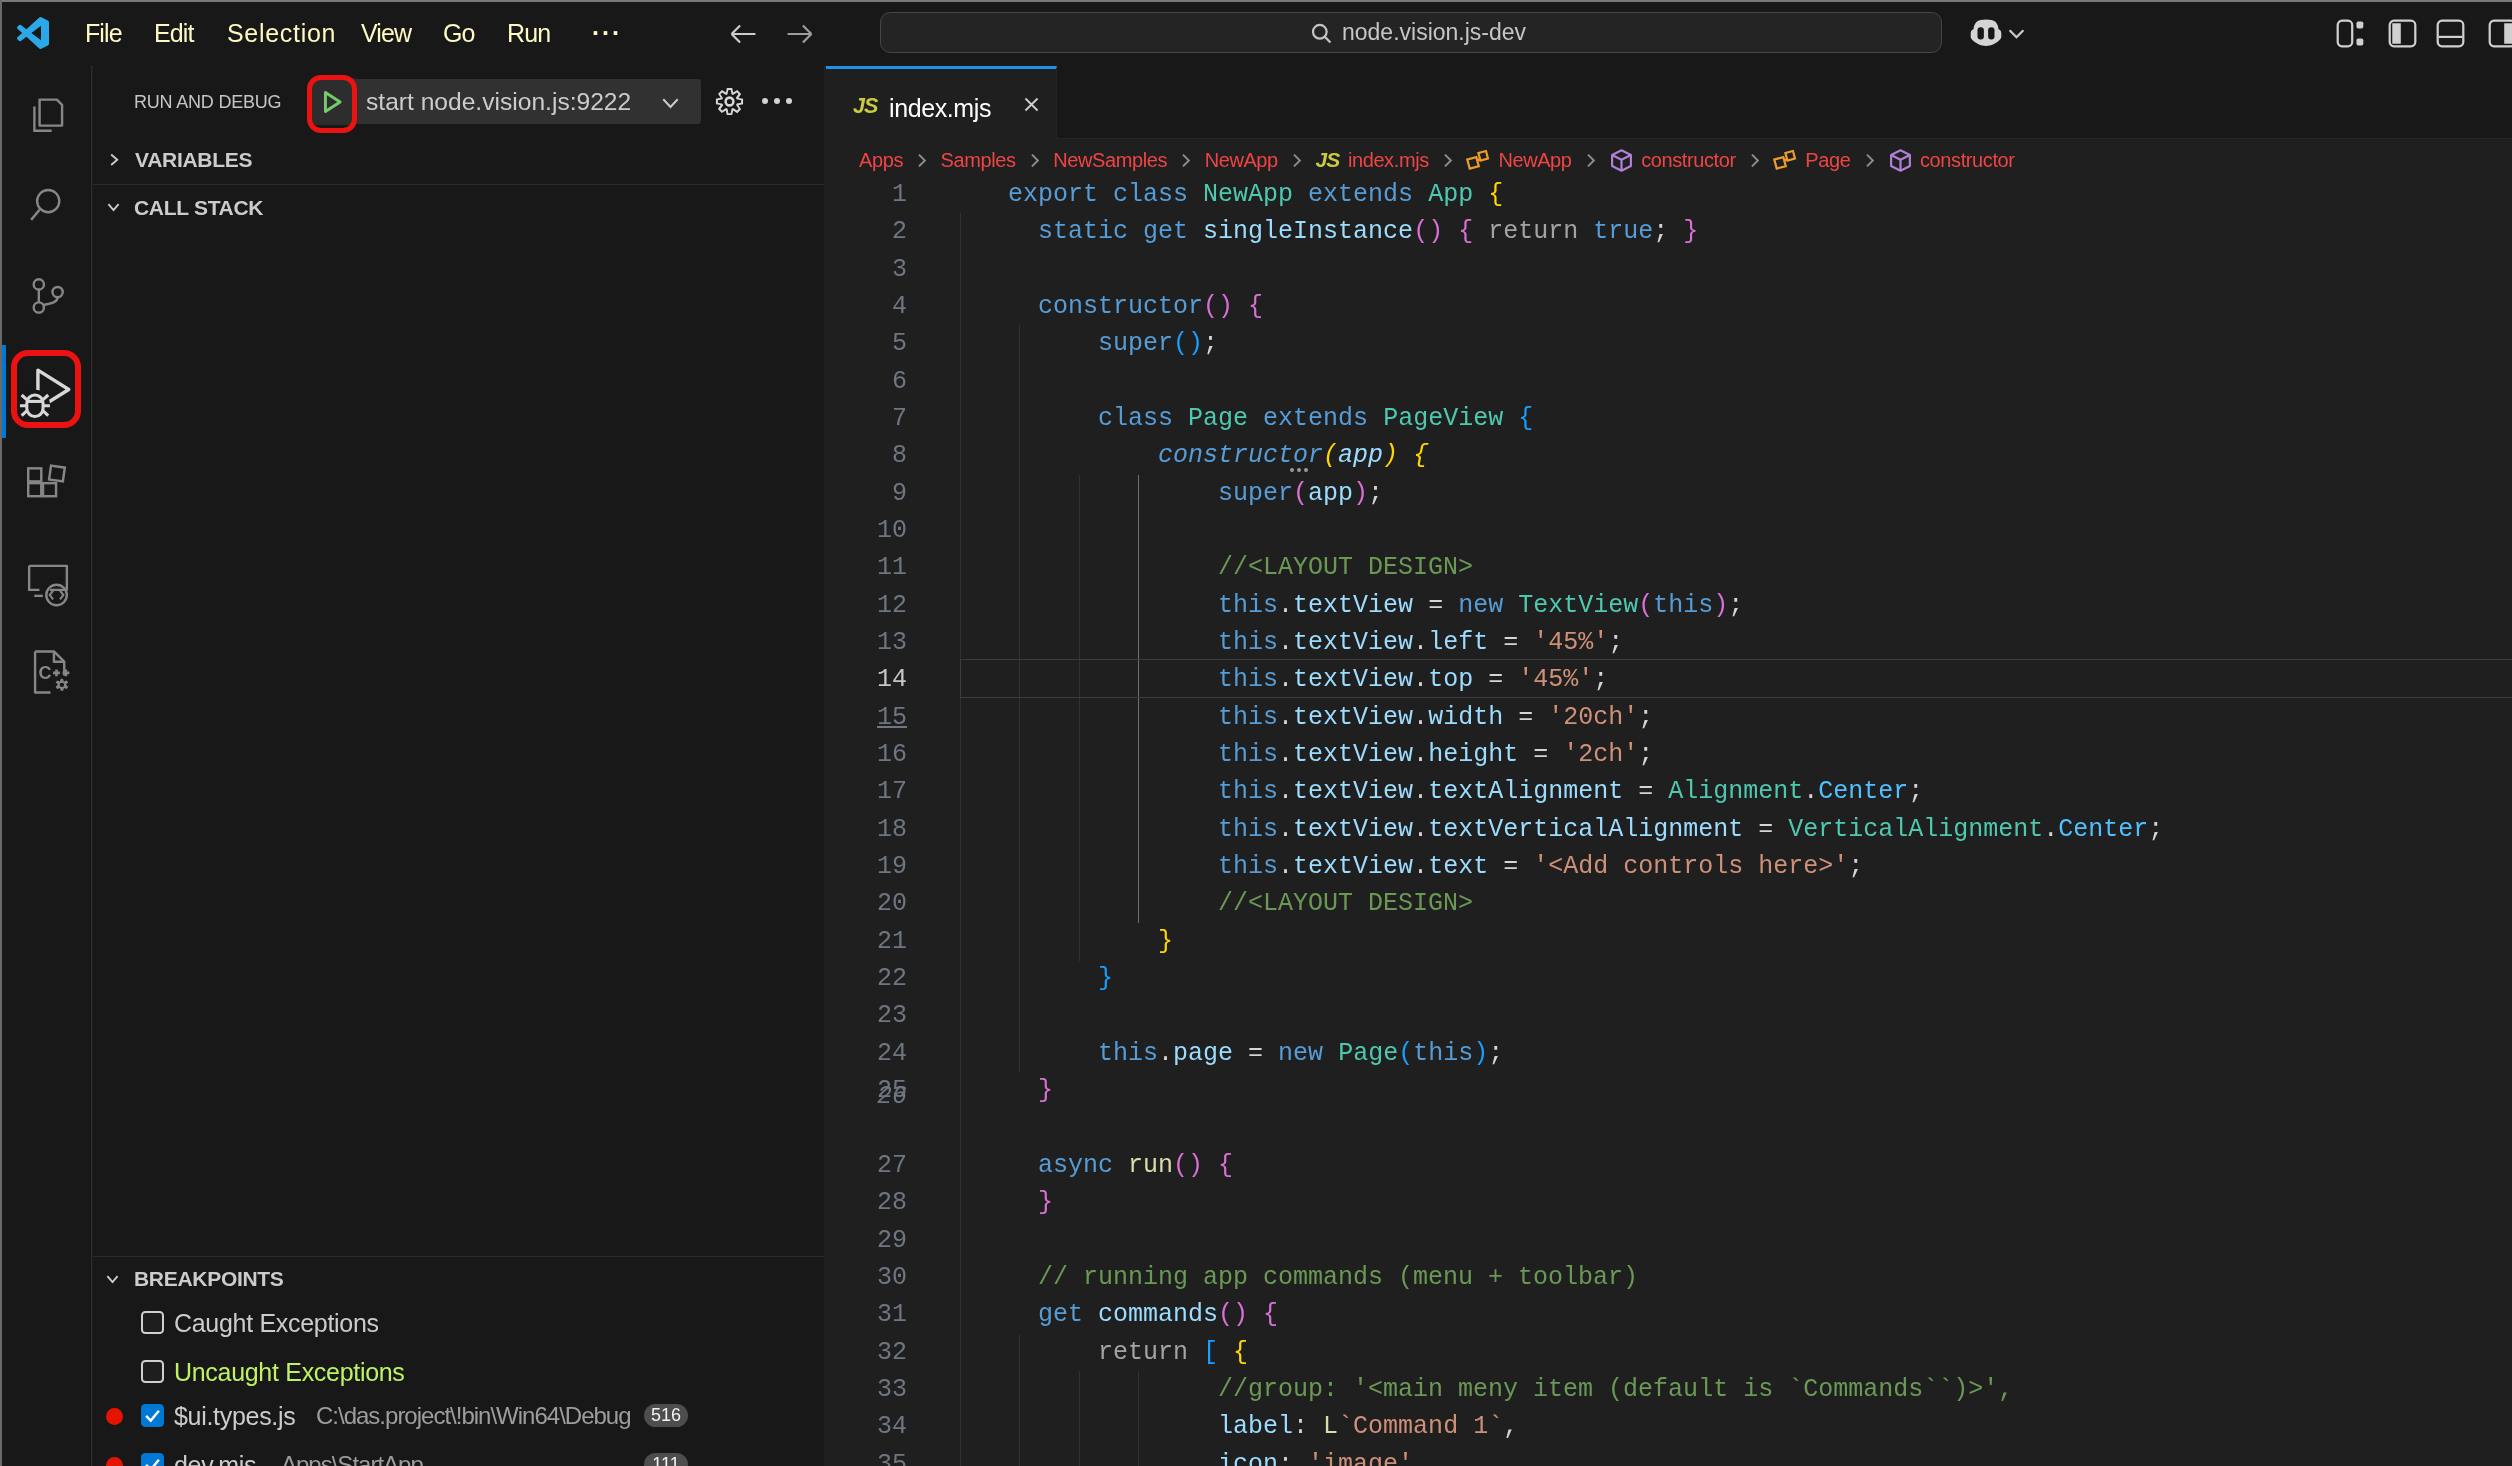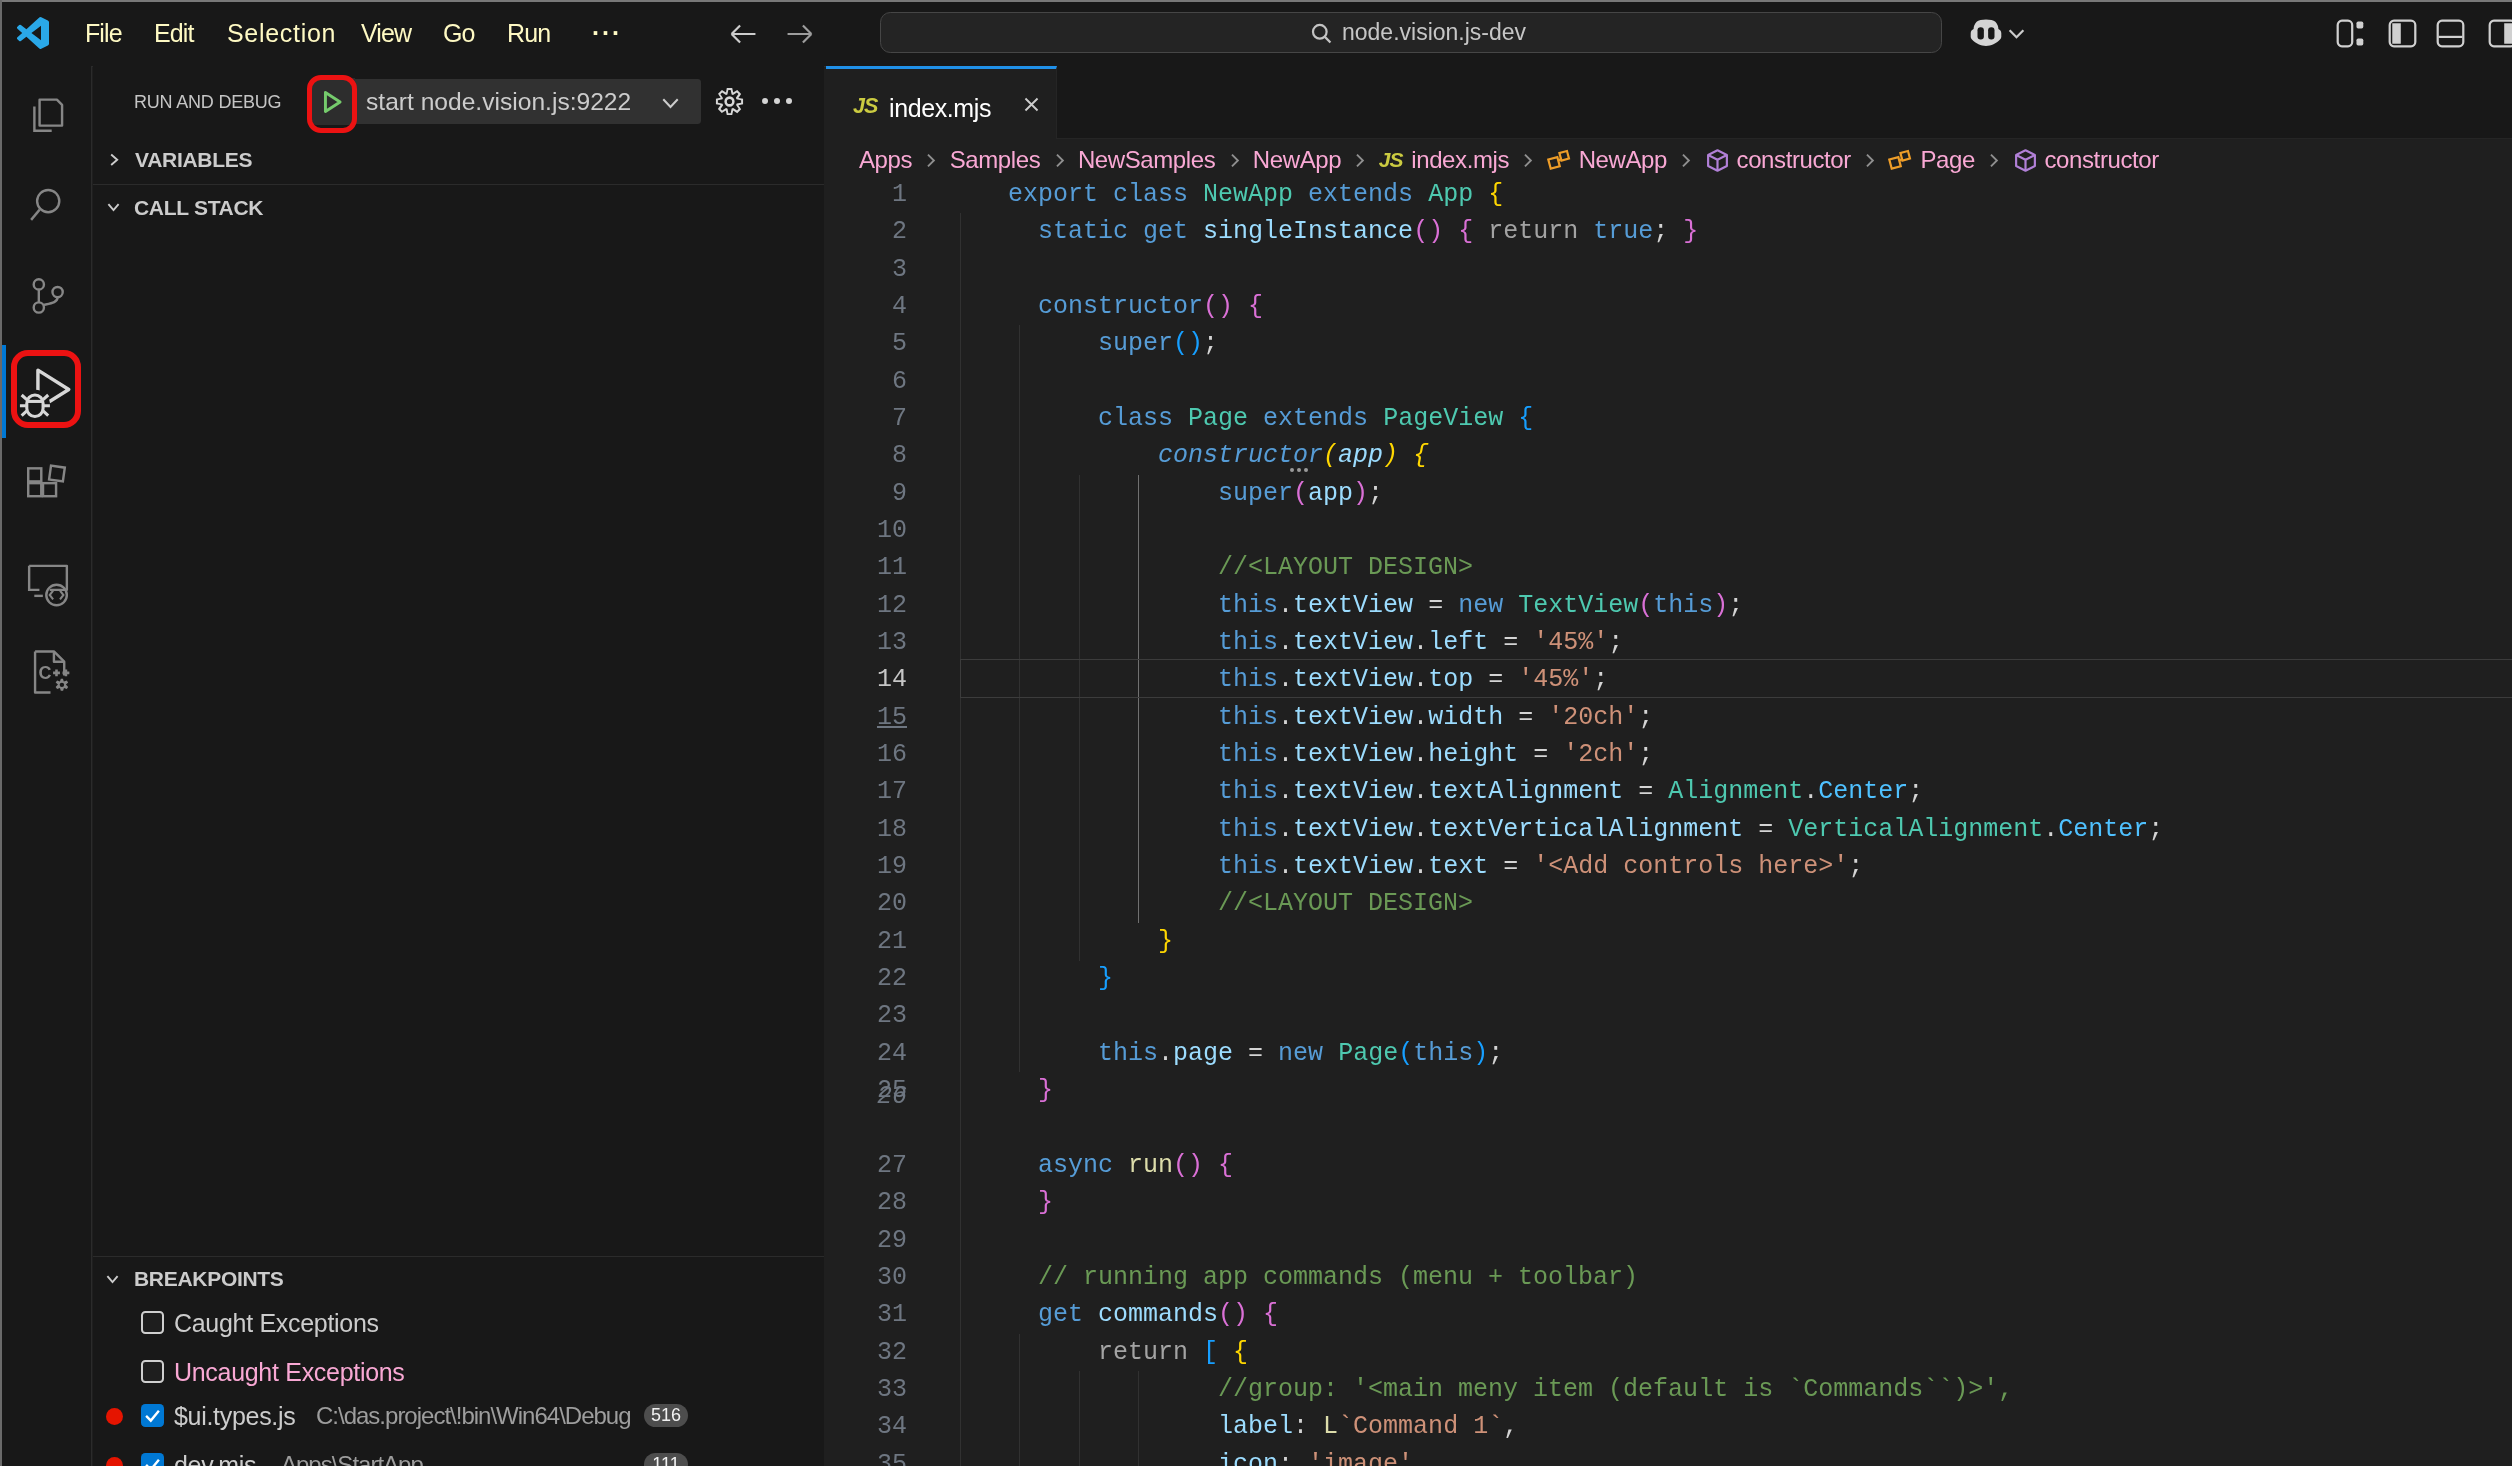--- a/index.html
+++ b/index.html
@@ -6,21 +6,21 @@
 body{font-family:"Liberation Sans",sans-serif;position:relative;}
 .abs{position:absolute;}
 .kw{color:#569cd6}.ctl{color:#a3a3a3}.cls{color:#4ec9b0}.pr{color:#9cdcfe}
 .mt{color:#dcdcaa}.st{color:#ce9178}.cm{color:#6a9955}.w{color:#d4d4d4}
 .b1{color:#ffd700}.b2{color:#da70d6}.b3{color:#179fff}.c2{color:#4fc1ff}
 .codeline{position:absolute;left:960px;height:37px;line-height:37px;white-space:pre;font-family:"Liberation Mono",monospace;font-size:25px;margin-left:48px;}
 .ln{position:absolute;width:81px;left:826px;height:37px;line-height:37px;text-align:right;color:#6e7681;font-family:"Liberation Mono",monospace;font-size:25px;}
 .guide{position:absolute;width:1.3px;background:#313131;}
 .menuitem{position:absolute;top:0;height:66px;line-height:66px;color:#fef9c3;font-size:25px;letter-spacing:-0.9px;}
 .shead{position:absolute;color:#cccccc;font-size:21px;font-weight:bold;letter-spacing:-0.3px;}
-.crumb{color:#f9a8d4;font-size:24px;letter-spacing:-0.4px;}
+.crumb{color:#ef4444;font-size:20px;letter-spacing:-0.4px;}
 </style>
 </head>
 <body>
 
 <div class="abs" style="left:0;top:0;width:2512px;height:66px;background:#181818;border-bottom:1.7px solid #2b2b2b;"></div>
 <div class="abs" style="left:0;top:0;width:2512px;height:2.2px;background:#787878;z-index:50;"></div>
 <div class="abs" style="left:0;top:0;width:1.7px;height:1466px;background:#6a6a6a;z-index:50;"></div>
 <svg class="abs" style="left:17px;top:17px;" width="32" height="32" viewBox="0 0 24 24">
 <path fill="#2aa8e8" d="M23.15 2.587 18.21.21a1.49 1.49 0 0 0-1.705.29l-9.46 8.63-4.12-3.128a.999.999 0 0 0-1.276.057L.327 7.261A1 1 0 0 0 .326 8.74L3.899 12 .326 15.26a1 1 0 0 0 .001 1.479L1.65 17.94a.999.999 0 0 0 1.276.057l4.12-3.128 9.46 8.63a1.492 1.492 0 0 0 1.704.29l4.942-2.377A1.5 1.5 0 0 0 24 20.06V3.939a1.5 1.5 0 0 0-.85-1.352zm-5.146 14.861L10.826 12l7.178-5.448v10.896z"></path>
 </svg>
@@ -151,21 +151,21 @@
 </svg>
 <div class="shead" style="left:134px;top:196px;">CALL STACK</div>
 <div class="abs" style="left:93px;top:1256px;width:731px;height:1.3px;background:#2b2b2b;"></div>
 <svg class="abs" style="left:104px;top:1271px;" width="17" height="15.5" viewBox="0 0 20 18">
 <path d="M4 6 L10 13 L16 6" stroke="#cccccc" stroke-width="2.2" fill="none"></path>
 </svg>
 <div class="shead" style="left:134px;top:1267px;">BREAKPOINTS</div>
 <div class="abs" style="left:141px;top:1311px;width:23px;height:23px;border:2.6px solid #cfcfcf;border-radius:4.3px;box-sizing:border-box;background:#1e1e1e;"></div>
 <div class="abs" style="left:174px;top:1311px;height:24px;line-height:24px;color:#cccccc;font-size:25px;letter-spacing:-0.3px;">Caught Exceptions</div>
 <div class="abs" style="left:141px;top:1360px;width:23px;height:23px;border:2.6px solid #cfcfcf;border-radius:4.3px;box-sizing:border-box;background:#1e1e1e;"></div>
-<div class="abs" style="left:174px;top:1360px;height:24px;line-height:24px;color:#f9a8d4;font-size:25px;letter-spacing:-0.3px;">Uncaught Exceptions</div>
+<div class="abs" style="left:174px;top:1360px;height:24px;line-height:24px;color:#bef264;font-size:25px;letter-spacing:-0.3px;">Uncaught Exceptions</div>
 <div class="abs" style="left:106px;top:1408px;width:17px;height:17px;border-radius:50%;background:#e51400;"></div>
 <div class="abs" style="left:141px;top:1404px;width:23px;height:23px;background:#0078d4;border-radius:4.3px;"></div>
 <svg class="abs" style="left:141px;top:1404px;" width="23" height="23" viewBox="0 0 27 27">
     <path d="M6 14 L11.5 19.5 L21 8" stroke="#ffffff" stroke-width="2.8" fill="none"></path>
   </svg>
 <div class="abs" style="left:174px;top:1404px;height:24px;line-height:24px;color:#cccccc;font-size:25px;letter-spacing:-0.3px;">$ui.types.js</div>
 <div class="abs" style="left:316px;top:1404px;height:24px;line-height:24px;color:#9d9d9d;font-size:24px;letter-spacing:-1px;">C:\das.project\!bin\Win64\Debug</div>
 <div class="abs" style="left:644px;top:1404px;width:44px;height:23px;border-radius:11.6px;background:#4d4d4d;color:#f2f2f2;font-size:18px;text-align:center;line-height:23px;">516</div>
 <div class="abs" style="left:106px;top:1457px;width:17px;height:17px;border-radius:50%;background:#e51400;"></div>
 <div class="abs" style="left:141px;top:1453px;width:23px;height:23px;background:#0078d4;border-radius:4.3px;"></div>

